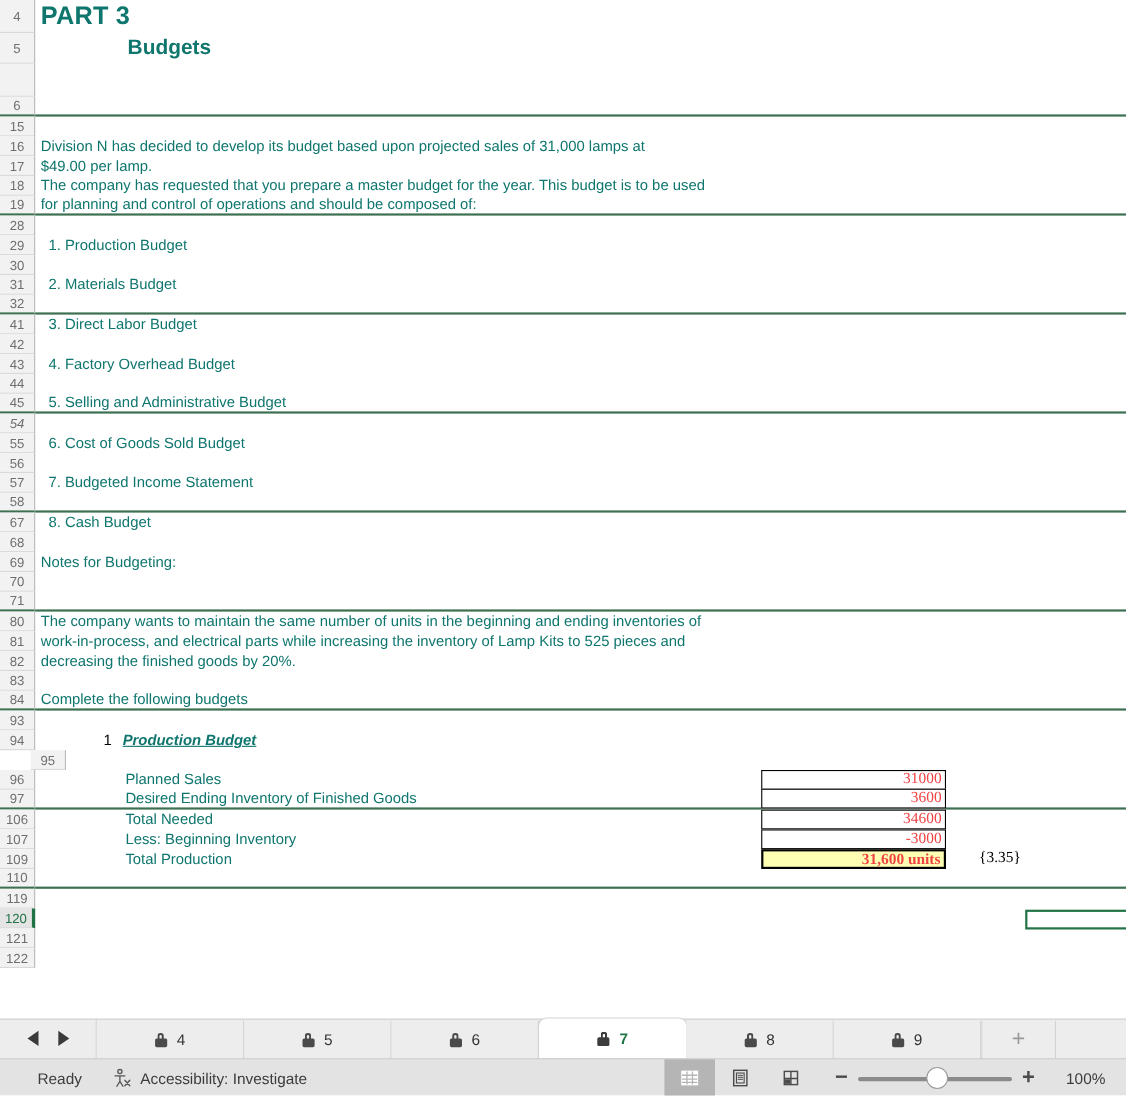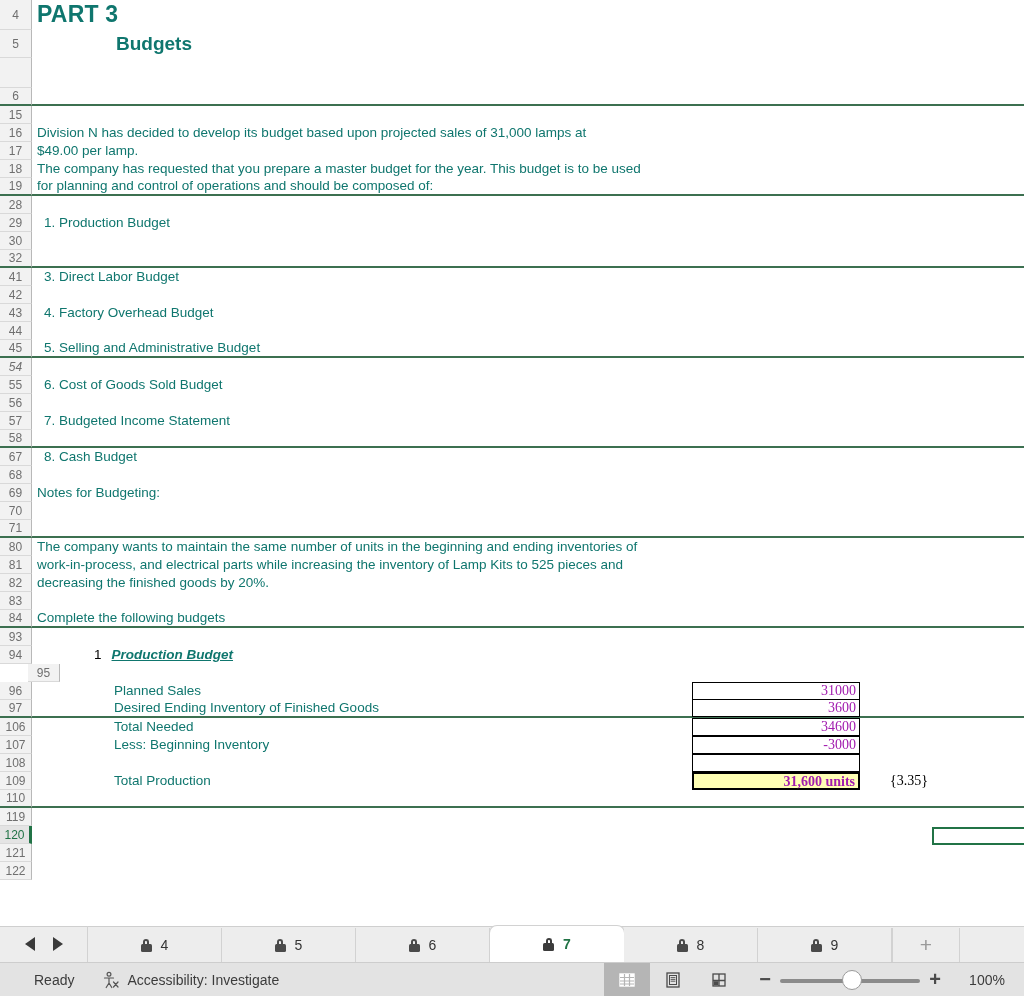--- a/index.html
+++ b/index.html
@@ -82,21 +82,21 @@
   
   .valcell {
     position: absolute;
     right: 164px;
     width: 168px;
     height: 18px;
     border: 1px solid #000;
     background: #fff;
     font-family: "Liberation Serif", serif;
     font-size: 14px;
-    color: #a21caf;
+    color: #ef4444;
     text-align: right;
     line-height: 16px;
     padding-right: 3px;
     white-space: nowrap;
   }
   .valcell.total {
     background: #ffffb4;
     border: 2px solid #000;
     font-weight: bold;
     line-height: 15px;
@@ -310,20 +310,26 @@
         <div class="rowhdr">29</div>
         <div class="cells">
           <span class="txt ind1">1.  Production Budget</span>
         </div>
       </div>
       <div class="row" style="height: 18px;">
         <div class="rowhdr">30</div>
         <div class="cells"></div>
       </div>
       <div class="row" style="height: 18px;">
+        <div class="rowhdr">31</div>
+        <div class="cells">
+          <span class="txt ind1">2.  Materials Budget</span>
+        </div>
+      </div>
+      <div class="row" style="height: 18px;">
         <div class="rowhdr hidden-break">32</div>
         <div class="cells hidden-break"></div>
       </div>
       <div class="row" style="height: 18px;">
         <div class="rowhdr">41</div>
         <div class="cells">
           <span class="txt ind1">3.  Direct Labor Budget</span>
         </div>
       </div>
       <div class="row" style="height: 18px;">
@@ -456,26 +462,20 @@
         <div class="cells">
           <span class="txt ind3">Total Needed</span>
           <div class="valcell">34600</div>
         </div>
       </div>
       <div class="row" style="height: 18px;">
         <div class="rowhdr">107</div>
         <div class="cells">
           <span class="txt ind3"> Less: Beginning Inventory</span>
           <div class="valcell">-3000</div>
-        </div>
-      </div>
-      <div class="row" style="height: 18px;">
-        <div class="rowhdr">108</div>
-        <div class="cells">
-          <div class="valcell"></div>
         </div>
       </div>
       <div class="row" style="height: 18px;">
         <div class="rowhdr">109</div>
         <div class="cells">
           <span class="txt ind3">Total Production</span>
           <div class="valcell total">31,600 units</div>
           <div class="note">{3.35}</div>
         </div>
       </div>

